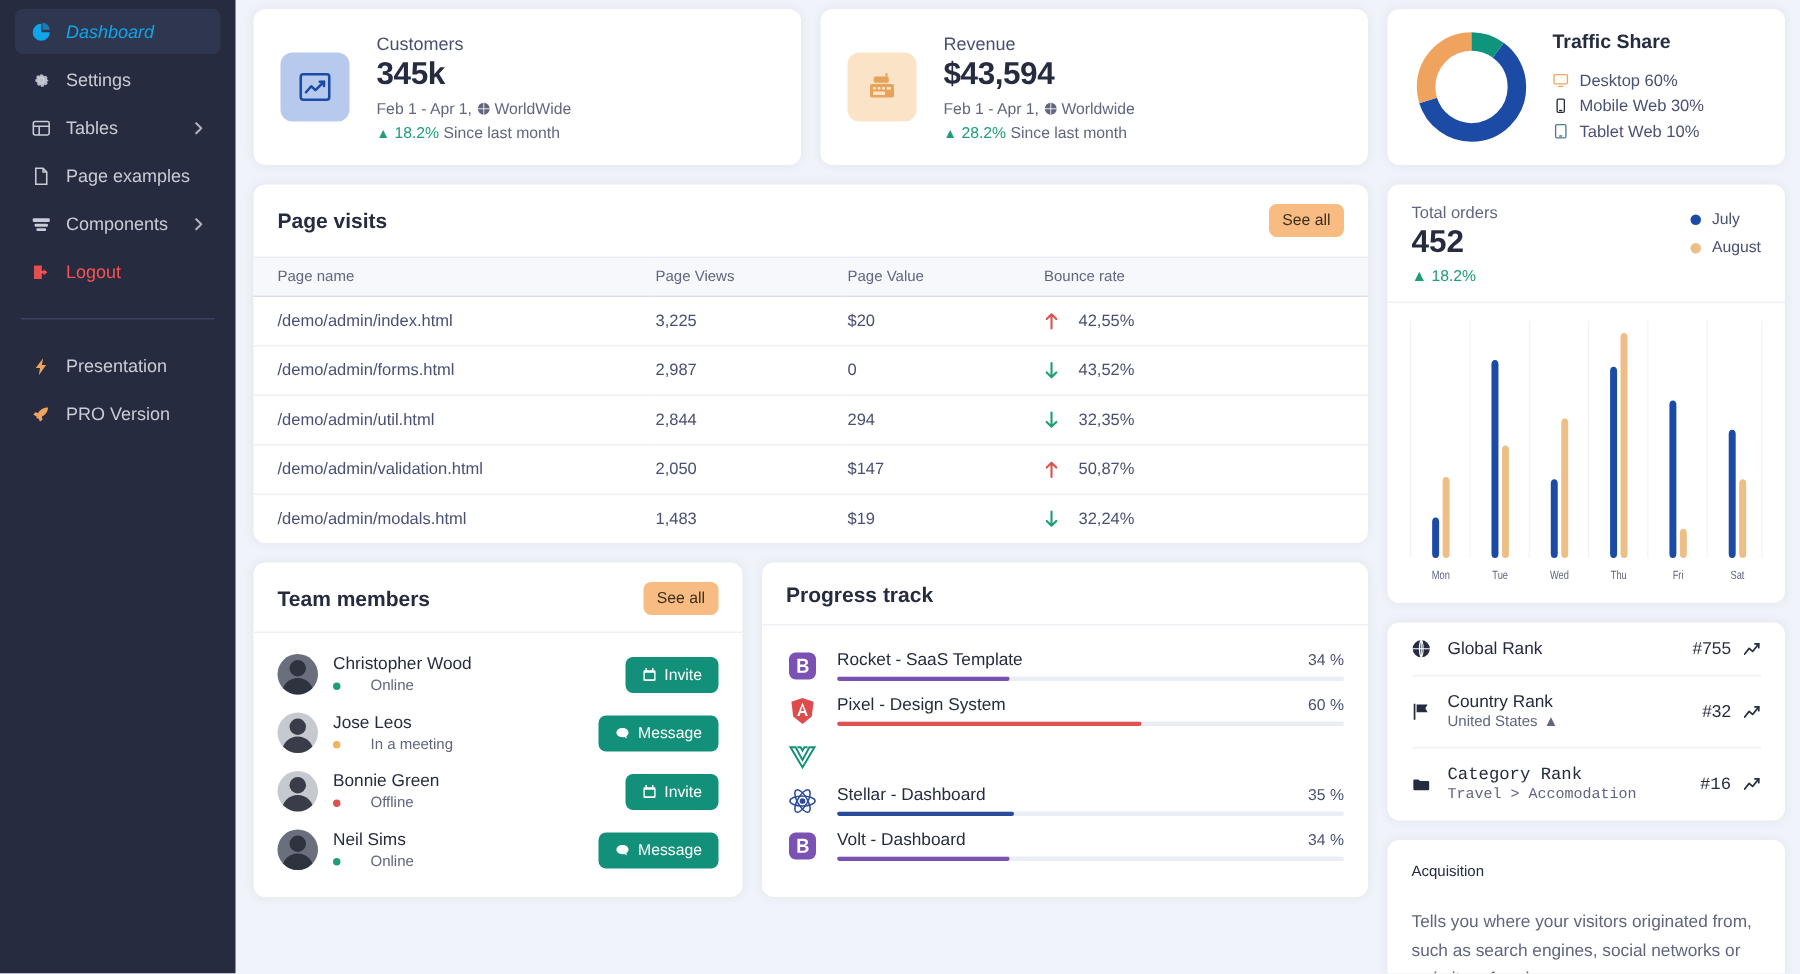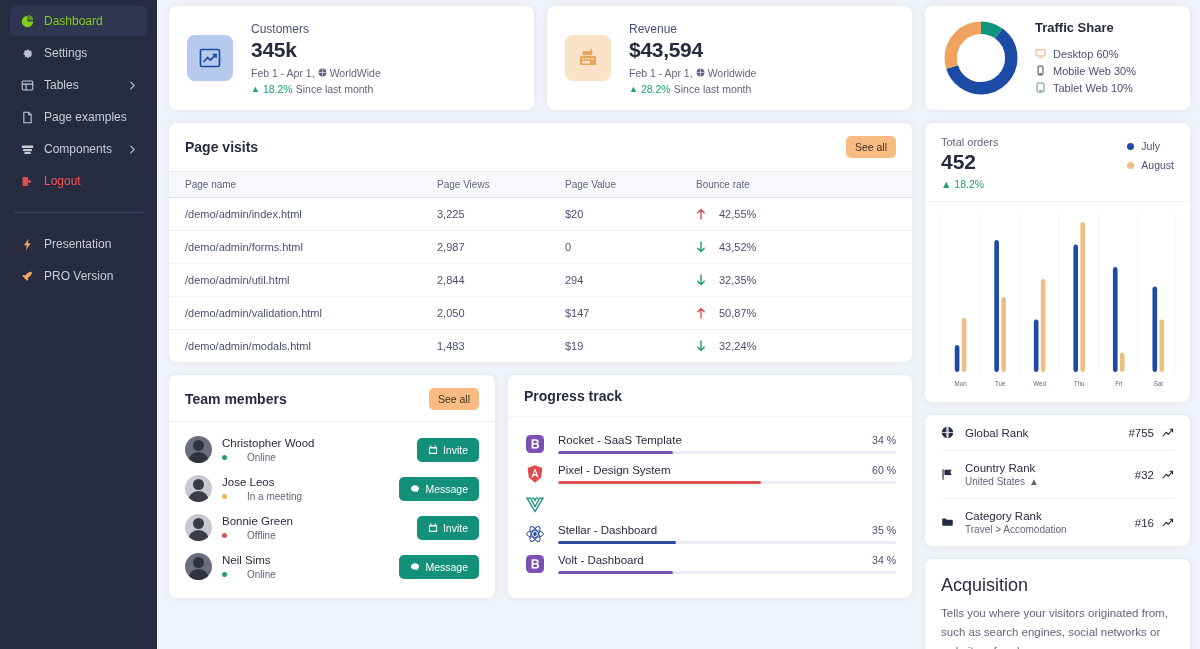--- a/index.html
+++ b/index.html
@@ -19,21 +19,21 @@
     background: #262b40;
     padding: 6px 10px 0 10px;
     display: flex; flex-direction: column;
   }
   .nav-item {
     display: flex; align-items: center; gap: 10px;
     height: 30px; padding: 0 10px; margin-bottom: 2px;
     border-radius: 5px; color: #c9ccd6; font-size: 12px;
     cursor: pointer; position: relative;
   }
-  .nav-item.active { background: #2e3650; color: #84cc16; }
+  .nav-item.active { background: #2e3650; color: #0ea5e9; font-style: italic; }
   .nav-item .ico { width: 14px; height: 14px; display: flex; align-items: center; justify-content: center; flex-shrink: 0; }
   .nav-item .ico svg { width: 13px; height: 13px; display: block; }
   .nav-label { flex: 1; white-space: nowrap; }
   .chev { width: 9px; height: 9px; opacity: .85; }
   .nav-item.logout { color: #fa5252; }
   .nav-sep { height: 1px; background: #3b4260; margin: 14px 4px 16px 4px; }
   .nav-item.pres .ico { color: #f0a35e; }
   .nav-item.pro .ico { color: #f0a35e; }
 
   
@@ -152,32 +152,32 @@
   .orders-delta { font-size: 10.5px; color: #1f9d76; }
   .legend { display: flex; flex-direction: column; gap: 7px; padding-top: 4px; }
   .legend-item { display: flex; align-items: center; gap: 7px; font-size: 10.5px; color: #4a5073; }
   .legend-dot { width: 7px; height: 7px; border-radius: 50%; }
   .chart-wrap { padding: 8px 10px 4px 10px; flex: 1; }
   .chart-svg { width: 100%; height: 188px; display: block; }
 
   
   .rank-card { padding: 0 16px; }
   .rank-row { display: flex; align-items: center; gap: 11px; padding: 11px 0; border-bottom: 1px solid #eff1f7; }
-  .rank-row:last-child { border-bottom: none; }
+  .rank-row:last-child { border-bottom: none; font-family: Liberation Mono, monospace; }
   .rank-ico { width: 13px; height: 13px; flex-shrink: 0; color: #262b40; }
   .rank-ico svg { width: 13px; height: 13px; display: block; }
   .rank-body { flex: 1; }
   .rank-title { font-size: 11.5px; color: #262b40; }
   .rank-sub { font-size: 10px; color: #61657f; margin-top: 2px; display: flex; align-items: center; gap: 4px; }
   .rank-val { font-size: 11.5px; color: #262b40; display: flex; align-items: center; gap: 8px; }
   .rank-val svg { width: 12px; height: 12px; color: #262b40; }
 
   
   .acq-card { padding: 16px; }
-  .acq-title { font-size: 18px; color: #262b40; margin-bottom: 8px; }
+  .acq-title { font-size: 10px; color: #262b40; margin-bottom: 19px; }
   .acq-text { font-size: 11.5px; color: #61657f; line-height: 1.65; }
 </style>
 </head>
 <body>
 
 <div class="app">
 
   <nav class="sidebar">
     <div class="nav-item active">
       <span class="ico">

